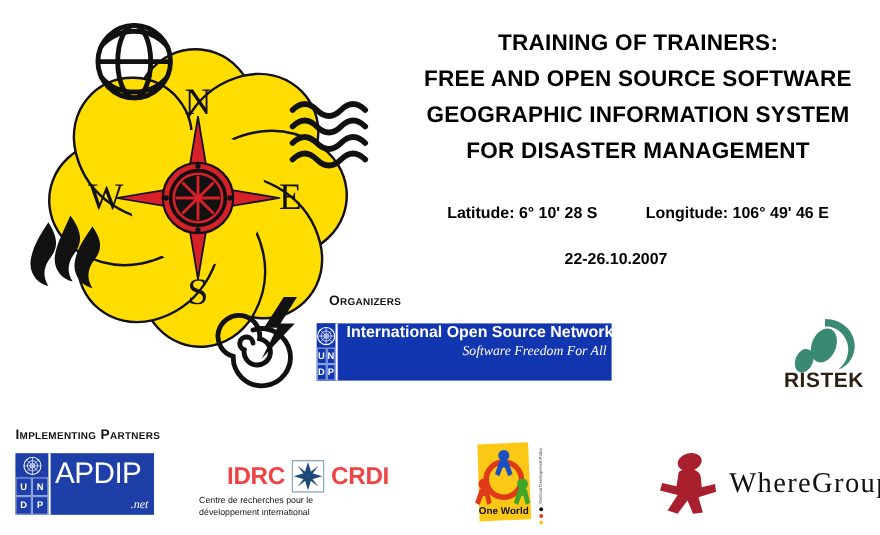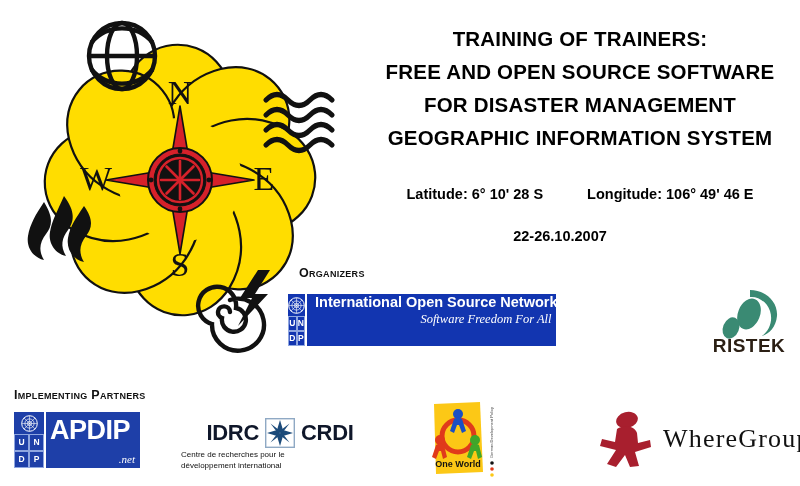--- a/index.html
+++ b/index.html
@@ -74,30 +74,30 @@
 
   
   #ristek-logo{position:absolute;left:706px;top:286px;width:86px;height:70px;}
   #ristek-logo svg{display:block;width:86px;height:70px;}
 
   
   #apdip-logo{position:absolute;left:14px;top:412px;width:126px;height:56px;
     background:#1e3fa8;display:flex;align-items:stretch;}
   #apdip-undp{width:30px;border-right:2px solid #fff;display:flex;flex-direction:column;}
   #apdip-text{flex:1;position:relative;}
-  #apdip-word{position:absolute;left:4px;top:3px;color:#fff;font-weight:bold;
+  #apdip-word{position:absolute;left:4px;top:3px;color:#fff;font-weight:normal;
     font-size:27px;letter-spacing:-.5px;line-height:30px;}
   #apdip-net{position:absolute;right:5px;bottom:3px;color:#fff;
     font-family:"Liberation Serif","DejaVu Serif",serif;font-style:italic;
     font-size:11px;}
 
   
   #idrc-logo{position:absolute;left:155px;top:418px;width:250px;height:62px;}
   #idrc-top{display:flex;align-items:center;justify-content:center;height:30px;gap:6px;}
-  .idrc-word{color:#0f172a;font-weight:bold;font-size:22px;letter-spacing:-.3px;
+  .idrc-word{color:#ef4444;font-weight:bold;font-size:22px;letter-spacing:-.3px;
     line-height:24px;}
   #idrc-star{width:30px;height:30px;}
   #idrc-bottom{display:flex;height:30px;margin-top:1px;}
   .idrc-tag{flex:1;color:#111;font-size:8px;line-height:11px;}
   #idrc-tag-en{text-align:right;padding-right:26px;}
   #idrc-tag-fr{text-align:left;padding-left:26px;}
 
   
   #oneworld-logo{position:absolute;left:428px;top:400px;width:72px;height:80px;}
   #oneworld-logo svg{display:block;width:72px;height:80px;}
@@ -235,22 +235,22 @@
         <text x="92" y="186">W</text>
         <text x="260" y="186">E</text>
         <text x="176" y="272">S</text>
       </g>
     </svg>
   </div>
 
   <div id="title-block">
     <div class="title-line" id="title-line-1">TRAINING OF TRAINERS:</div>
     <div class="title-line" id="title-line-2">FREE AND OPEN SOURCE SOFTWARE</div>
+    <div class="title-line" id="title-line-3">GEOGRAPHIC INFORMATION SYSTEM</div>
     <div class="title-line" id="title-line-4">FOR DISASTER MANAGEMENT</div>
-    <div class="title-line" id="title-line-3">GEOGRAPHIC INFORMATION SYSTEM</div>
   </div>
 
   <div id="coord-row">
     <span class="coord-item">Latitude: 6° 10' 28 S</span>
     <span class="coord-item">Longitude: 106° 49' 46 E</span>
   </div>
   <div id="date-line">22-26.10.2007</div>
 
   <div id="organizers-caption" class="caption">Organizers</div>
 

